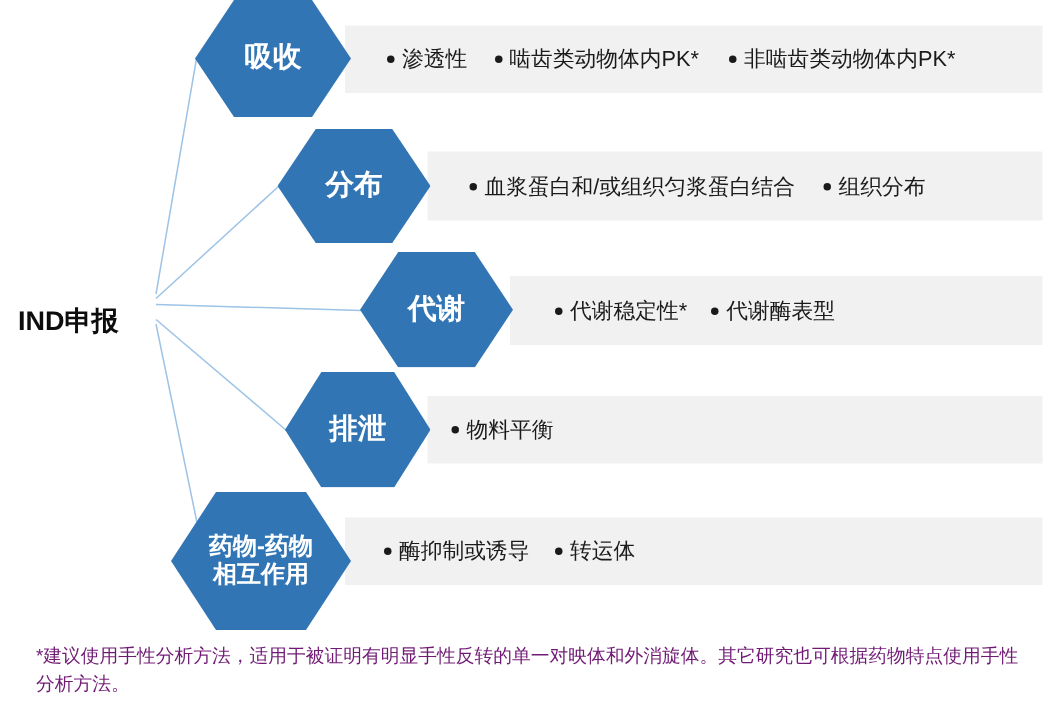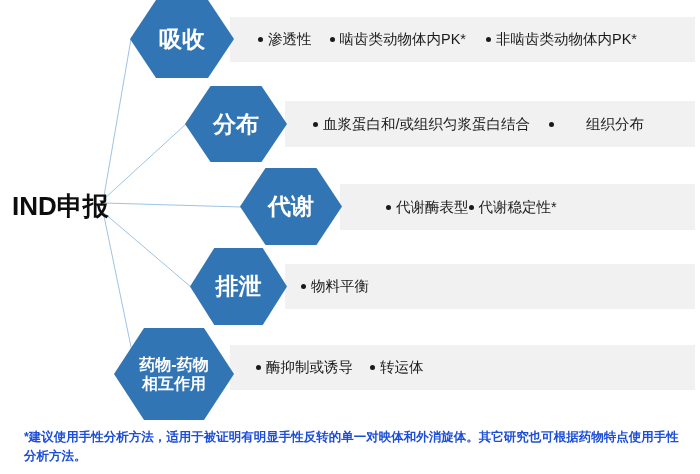--- a/index.html
+++ b/index.html
@@ -26,22 +26,22 @@
     top: 0;
     width: 700px;
     height: 474px;
     pointer-events: none;
   }
 
   
   .ind-label {
     position: absolute;
     left: 12px;
-    top: 189px;
-    font-size: 26px;
+    top: 202px;
+    font-size: 18px;
     font-weight: bold;
     color: #0d0d0d;
     letter-spacing: 0px;
     white-space: nowrap;
   }
 
   
   .detail-bar {
     position: absolute;
     background: #f1f1f1;
@@ -79,37 +79,37 @@
     clip-path: polygon(25% 0%, 75% 0%, 100% 50%, 75% 100%, 25% 100%, 0% 50%);
     display: flex;
     align-items: center;
     justify-content: center;
     color: #ffffff;
     font-weight: bold;
     text-align: center;
     line-height: 1.15;
   }
   .hex-label {
-    font-size: 23px;
+    font-size: 19px;
     padding: 0 2px;
   }
   .hex-label.two-line {
     font-size: 16px;
     line-height: 1.2;
   }
 
   
   .footnote {
     position: absolute;
     left: 24px;
     top: 428px;
     width: 660px;
     font-size: 12.5px;
-    font-weight: bold;
-    color: #1d4ed8;
+    font-weight: normal;
+    color: #701a75;
     line-height: 1.55;
   }
 </style>
 </head>
 <body>
 
 <div id="canvas">
 
   <svg id="connectors" viewBox="0 0 700 474" width="700" height="474">
     <line x1="104" y1="196" x2="131" y2="39" stroke="#9dc3e6" stroke-width="1"></line>
@@ -140,39 +140,39 @@
   <div class="hex" style="left:130px; top:0px; width:104px; height:78px;">
     <span class="hex-label">吸收</span>
   </div>
 
   <div class="detail-bar" style="left:285px; top:101px; width:410px; height:46px;">
     <div class="detail-items" style="padding-left:28px;">
       <span class="detail-item">
         <span class="bullet"></span>
         <span>血浆蛋白和/或组织匀浆蛋白结合</span>
       </span>
-      <span class="detail-item" style="margin-left:19px;gap:27px;">
+      <span class="detail-item" style="margin-left:19px;">
         <span class="bullet"></span>
         <span>组织分布</span>
       </span>
     </div>
   </div>
   <div class="hex" style="left:185px; top:86px; width:102px; height:76px;">
     <span class="hex-label">分布</span>
   </div>
 
   <div class="detail-bar" style="left:340px; top:184px; width:355px; height:46px;">
     <div class="detail-items" style="padding-left:30px;">
+      <span class="detail-item">
+        <span class="bullet"></span>
+        <span>代谢稳定性*</span>
+      </span>
       <span class="detail-item" style="margin-left:16px;">
         <span class="bullet"></span>
         <span>代谢酶表型</span>
-      </span>
-      <span class="detail-item">
-        <span class="bullet"></span>
-        <span>代谢稳定性*</span>
       </span>
     </div>
   </div>
   <div class="hex" style="left:240px; top:168px; width:102px; height:77px;">
     <span class="hex-label">代谢</span>
   </div>
 
   <div class="detail-bar" style="left:285px; top:264px; width:410px; height:45px;">
     <div class="detail-items" style="padding-left:16px;">
       <span class="detail-item">

